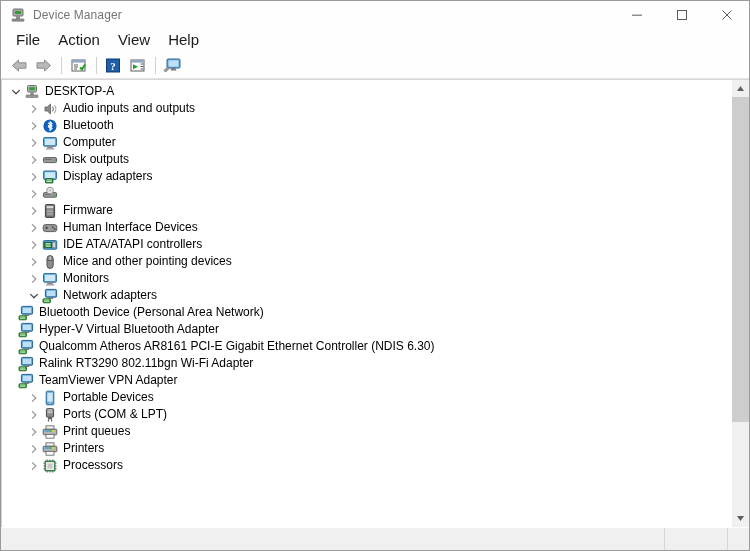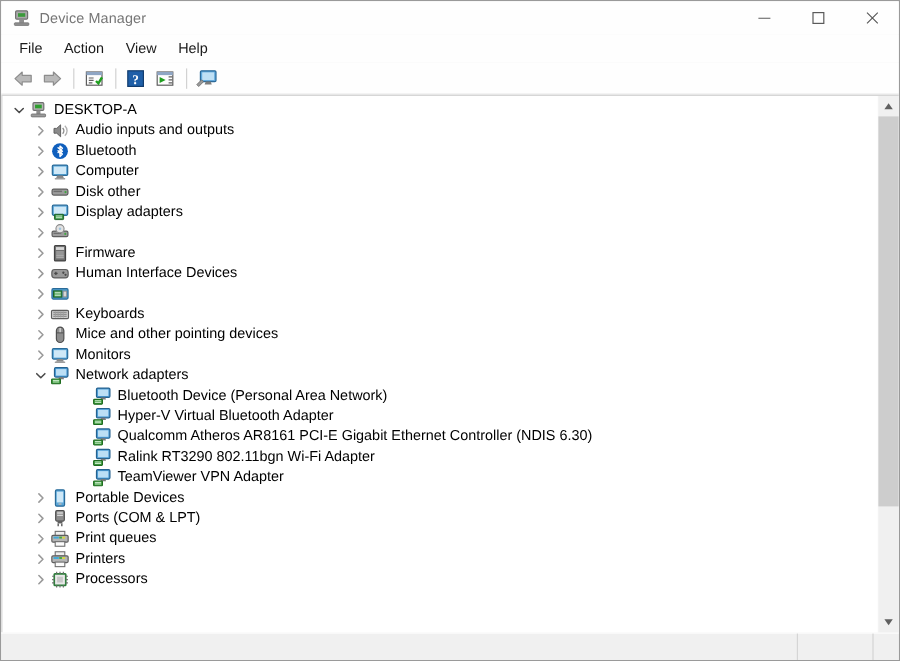--- a/index.html
+++ b/index.html
@@ -62,21 +62,21 @@
   
   .menubar {
     height: 23px;
     background: #fefefe;
     display: flex;
     align-items: center;
     padding-left: 6px;
     flex: 0 0 auto;
   }
   .menu-item {
-    font-size: 12px;
+    font-size: 15px;
     color: #1b1b1b;
     padding: 3px 9px 4px 9px;
     line-height: 14px;
   }
 
   
   .toolbar {
     height: 26px;
     background: #fefefe;
     border-bottom: 1px solid #e3e3e3;
@@ -136,21 +136,21 @@
   }
   .icon svg { display: block; }
   .label {
     font-size: 12px;
     color: #000;
     line-height: 15px;
   }
   
   .lvl0 { padding-left: 6px; }
   .lvl1 { padding-left: 24px; align-items: center; }
-  .lvl2 { padding-left: 59px; }
+  .lvl2 { }
 
   
   .vscroll {
     width: 17px;
     flex: 0 0 auto;
     background: #f0f0f0;
     border-left: 1px solid #ffffff;
     position: relative;
     display: flex;
     flex-direction: column;
@@ -355,21 +355,21 @@
                 <path d="M3.4 1.6 L6.8 5 L3.4 8.4" stroke="#9a9a9a" stroke-width="1.3" fill="none" stroke-linecap="round" stroke-linejoin="round"></path>
               </svg>
             </span>
             <span class="icon">
               <svg width="16" height="16" viewBox="0 0 16 16">
                 <rect x="1.4" y="5.6" width="13.2" height="5" rx="1.3" fill="#9c9c9c" stroke="#5e5e5e" stroke-width="1"></rect>
                 <rect x="2.6" y="6.9" width="7" height="1.2" fill="#6e6e6e"></rect>
                 <circle cx="12.6" cy="8.1" r=".9" fill="#3fa83f"></circle>
               </svg>
             </span>
-            <span class="label">Disk other</span>
+            <span class="label">Disk outputs</span>
           </div>
           <div class="row lvl1">
             <span class="chev">
               <svg width="10" height="10" viewBox="0 0 10 10">
                 <path d="M3.4 1.6 L6.8 5 L3.4 8.4" stroke="#9a9a9a" stroke-width="1.3" fill="none" stroke-linecap="round" stroke-linejoin="round"></path>
               </svg>
             </span>
             <span class="icon">
               <svg width="16" height="16" viewBox="0 0 16 16">
                 <rect x="1.6" y="2" width="12.8" height="8.4" rx="1" fill="#5ba7d9" stroke="#2a6b99" stroke-width="1"></rect>
@@ -435,35 +435,21 @@
               </svg>
             </span>
             <span class="icon">
               <svg width="16" height="16" viewBox="0 0 16 16">
                 <rect x="1.3" y="3.6" width="13.4" height="8.6" rx="1" fill="#4f9fd0" stroke="#2a6b99" stroke-width="1"></rect>
                 <rect x="2.6" y="5.4" width="7" height="5.2" fill="#2f8f3c" stroke="#1f5f28" stroke-width=".8"></rect>
                 <path d="M3.6 6.6 H8.6 M3.6 8 H8.6 M3.6 9.4 H8.6" stroke="#d8f0d8" stroke-width=".8"></path>
                 <rect x="10.6" y="5.6" width="3" height="4.8" fill="#d7d7d7" stroke="#8a8a8a" stroke-width=".7"></rect>
               </svg>
             </span>
-          </div>
-          <div class="row lvl1">
-            <span class="chev">
-              <svg width="10" height="10" viewBox="0 0 10 10">
-                <path d="M3.4 1.6 L6.8 5 L3.4 8.4" stroke="#9a9a9a" stroke-width="1.3" fill="none" stroke-linecap="round" stroke-linejoin="round"></path>
-              </svg>
-            </span>
-            <span class="icon">
-              <svg width="16" height="16" viewBox="0 0 16 16">
-                <rect x="0.9" y="4.6" width="14.2" height="7" rx="1" fill="#cfcfcf" stroke="#5e5e5e" stroke-width="1"></rect>
-                <path d="M2.4 6.3 H13.6 M2.4 7.9 H13.6 M2.4 9.5 H13.6" stroke="#7d7d7d" stroke-width=".85"></path>
-                <path d="M4.2 5.6 V10.6 M6.4 5.6 V10.6 M8.6 5.6 V10.6 M10.8 5.6 V10.6" stroke="#9e9e9e" stroke-width=".7"></path>
-              </svg>
-            </span>
-            <span class="label">Keyboards</span>
+            <span class="label">IDE ATA/ATAPI controllers</span>
           </div>
           <div class="row lvl1">
             <span class="chev">
               <svg width="10" height="10" viewBox="0 0 10 10">
                 <path d="M3.4 1.6 L6.8 5 L3.4 8.4" stroke="#9a9a9a" stroke-width="1.3" fill="none" stroke-linecap="round" stroke-linejoin="round"></path>
               </svg>
             </span>
             <span class="icon">
               <svg width="16" height="16" viewBox="0 0 16 16">
                 <rect x="5" y="1.6" width="6.2" height="12.8" rx="3.1" fill="#8d8d8d" stroke="#4f4f4f" stroke-width="1"></rect>

